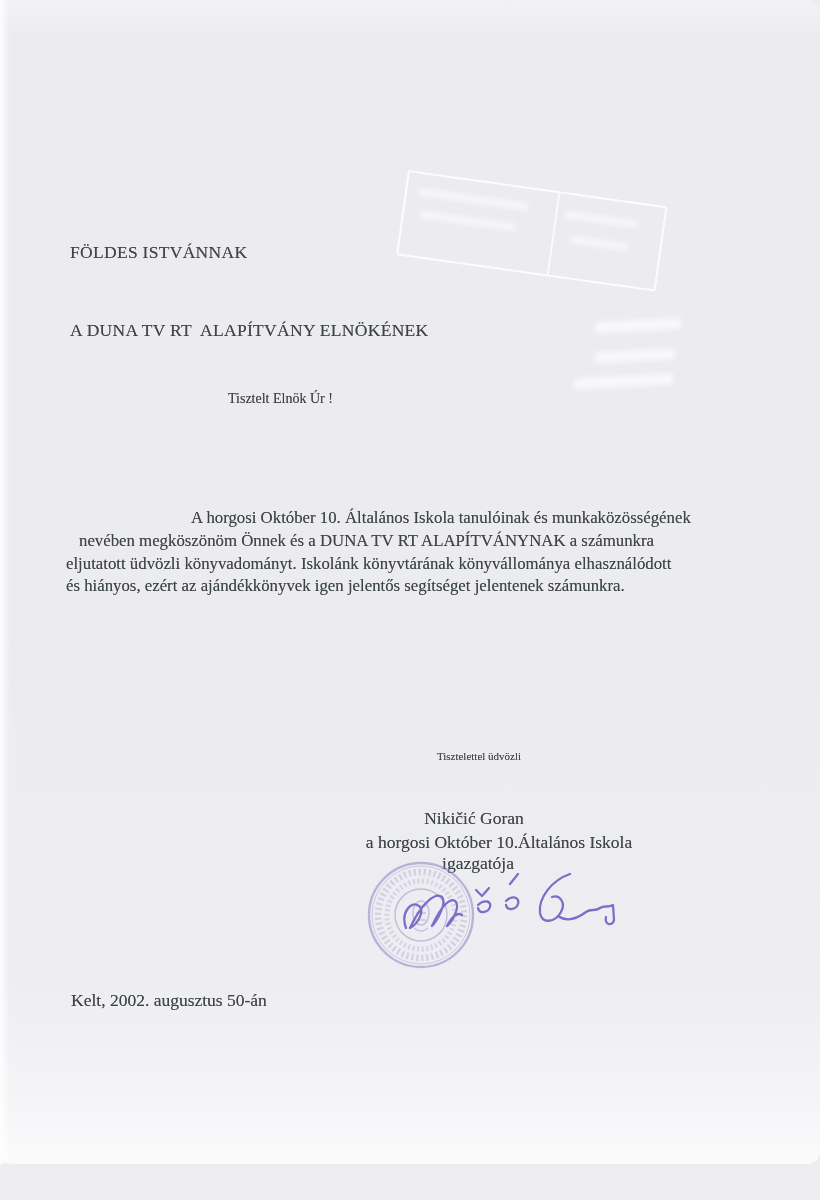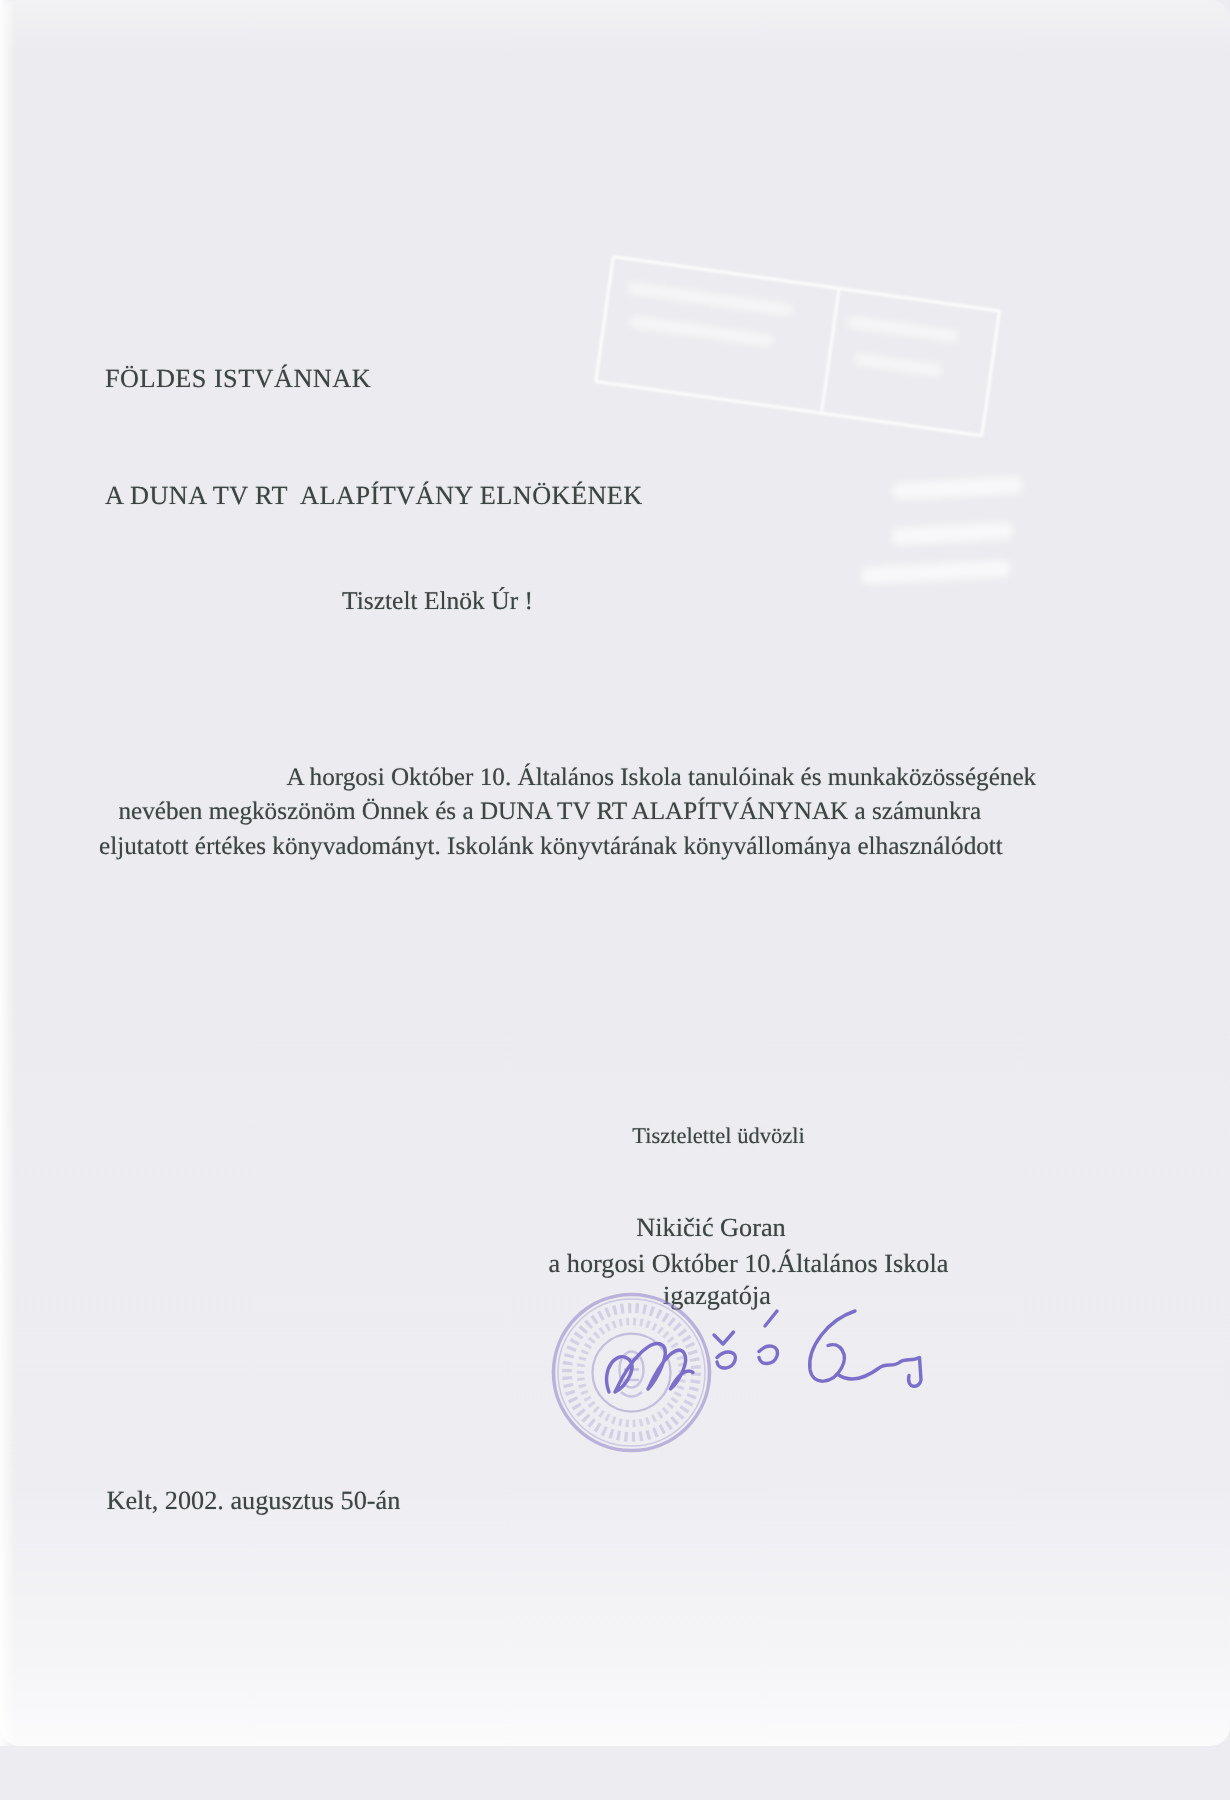--- a/index.html
+++ b/index.html
@@ -29,27 +29,27 @@
   .txt {
     position: absolute;
     white-space: pre;
     color: #3d4543;
     text-shadow: 0 0 0.6px rgba(62,70,68,0.55);
   }
   .recipient {
     left: 70px; top: 187px;
     font-size: 17.5px; line-height: 26px; letter-spacing: 0.3px;
   }
-  .salutation { left: 228px; top: 391px; font-size: 17px; }
+  .salutation { left: 228px; top: 391px; font-size: 14px; }
   .body-l1 { left: 175px; top: 508px; font-size: 16.8px; margin-left: 16px; }
   .body-l2 { left: 79px;  top: 531px; font-size: 16.8px; }
   .body-l3 { left: 66px;  top: 554px; font-size: 16.8px; }
   .body-l4 { left: 66px;  top: 576px; font-size: 16.8px; }
   .centered { transform: translateX(-50%); }
-  .valediction { left: 479px; top: 750px; font-size: 15px; }
+  .valediction { left: 479px; top: 750px; font-size: 11px; }
   .sig-name    { left: 474px; top: 793px; font-size: 17.5px; margin-top: 15px; }
   .sig-org1    { left: 499px; top: 832px; font-size: 17.5px; }
   .sig-org2    { left: 478px; top: 853px; font-size: 17.5px; }
   .date-line   { left: 71px;  top: 990px; font-size: 17.5px; }
 
   
   .faint-stamp {
     position: absolute; left: 408px; top: 170px;
     width: 258px; height: 82px;
     border: 2px solid rgba(255,255,255,0.85);
@@ -122,21 +122,22 @@
   <div class="faint-impression">
     <div class="fi-bar fi-b1"></div>
     <div class="fi-bar fi-b2"></div>
     <div class="fi-bar fi-b3"></div>
   </div>
 
   <div class="txt salutation">Tisztelt Elnök Úr !</div>
 
   <div class="txt body-l1">A horgosi Október 10. Általános Iskola tanulóinak és munkaközösségének</div>
   <div class="txt body-l2">nevében megköszönöm Önnek és a DUNA TV RT ALAPÍTVÁNYNAK a számunkra</div>
-  <div class="txt body-l3">eljutatott értékes könyvadományt. Iskolánk könyvtárának könyvállománya elhasználódott</div>
+  <div class="txt body-l3">eljutatott üdvözli könyvadományt. Iskolánk könyvtárának könyvállománya elhasználódott</div>
+  <div class="txt body-l4">és hiányos, ezért az ajándékkönyvek igen jelentős segítséget jelentenek számunkra.</div>
 
   <div class="txt centered valediction">Tisztelettel üdvözli</div>
   <div class="txt centered sig-name">Nikičić Goran</div>
   <div class="txt centered sig-org1">a horgosi Október 10.Általános Iskola</div>
   <div class="txt centered sig-org2">igazgatója</div>
 
   <svg class="round-stamp" width="135" height="135" viewBox="0 0 135 135">
     <g fill="none" stroke="#8f82c6">
       <circle cx="67" cy="65" r="52" stroke-width="2.4" opacity="0.55"></circle>
       <circle cx="67" cy="65" r="49" stroke-width="1" opacity="0.35"></circle>

